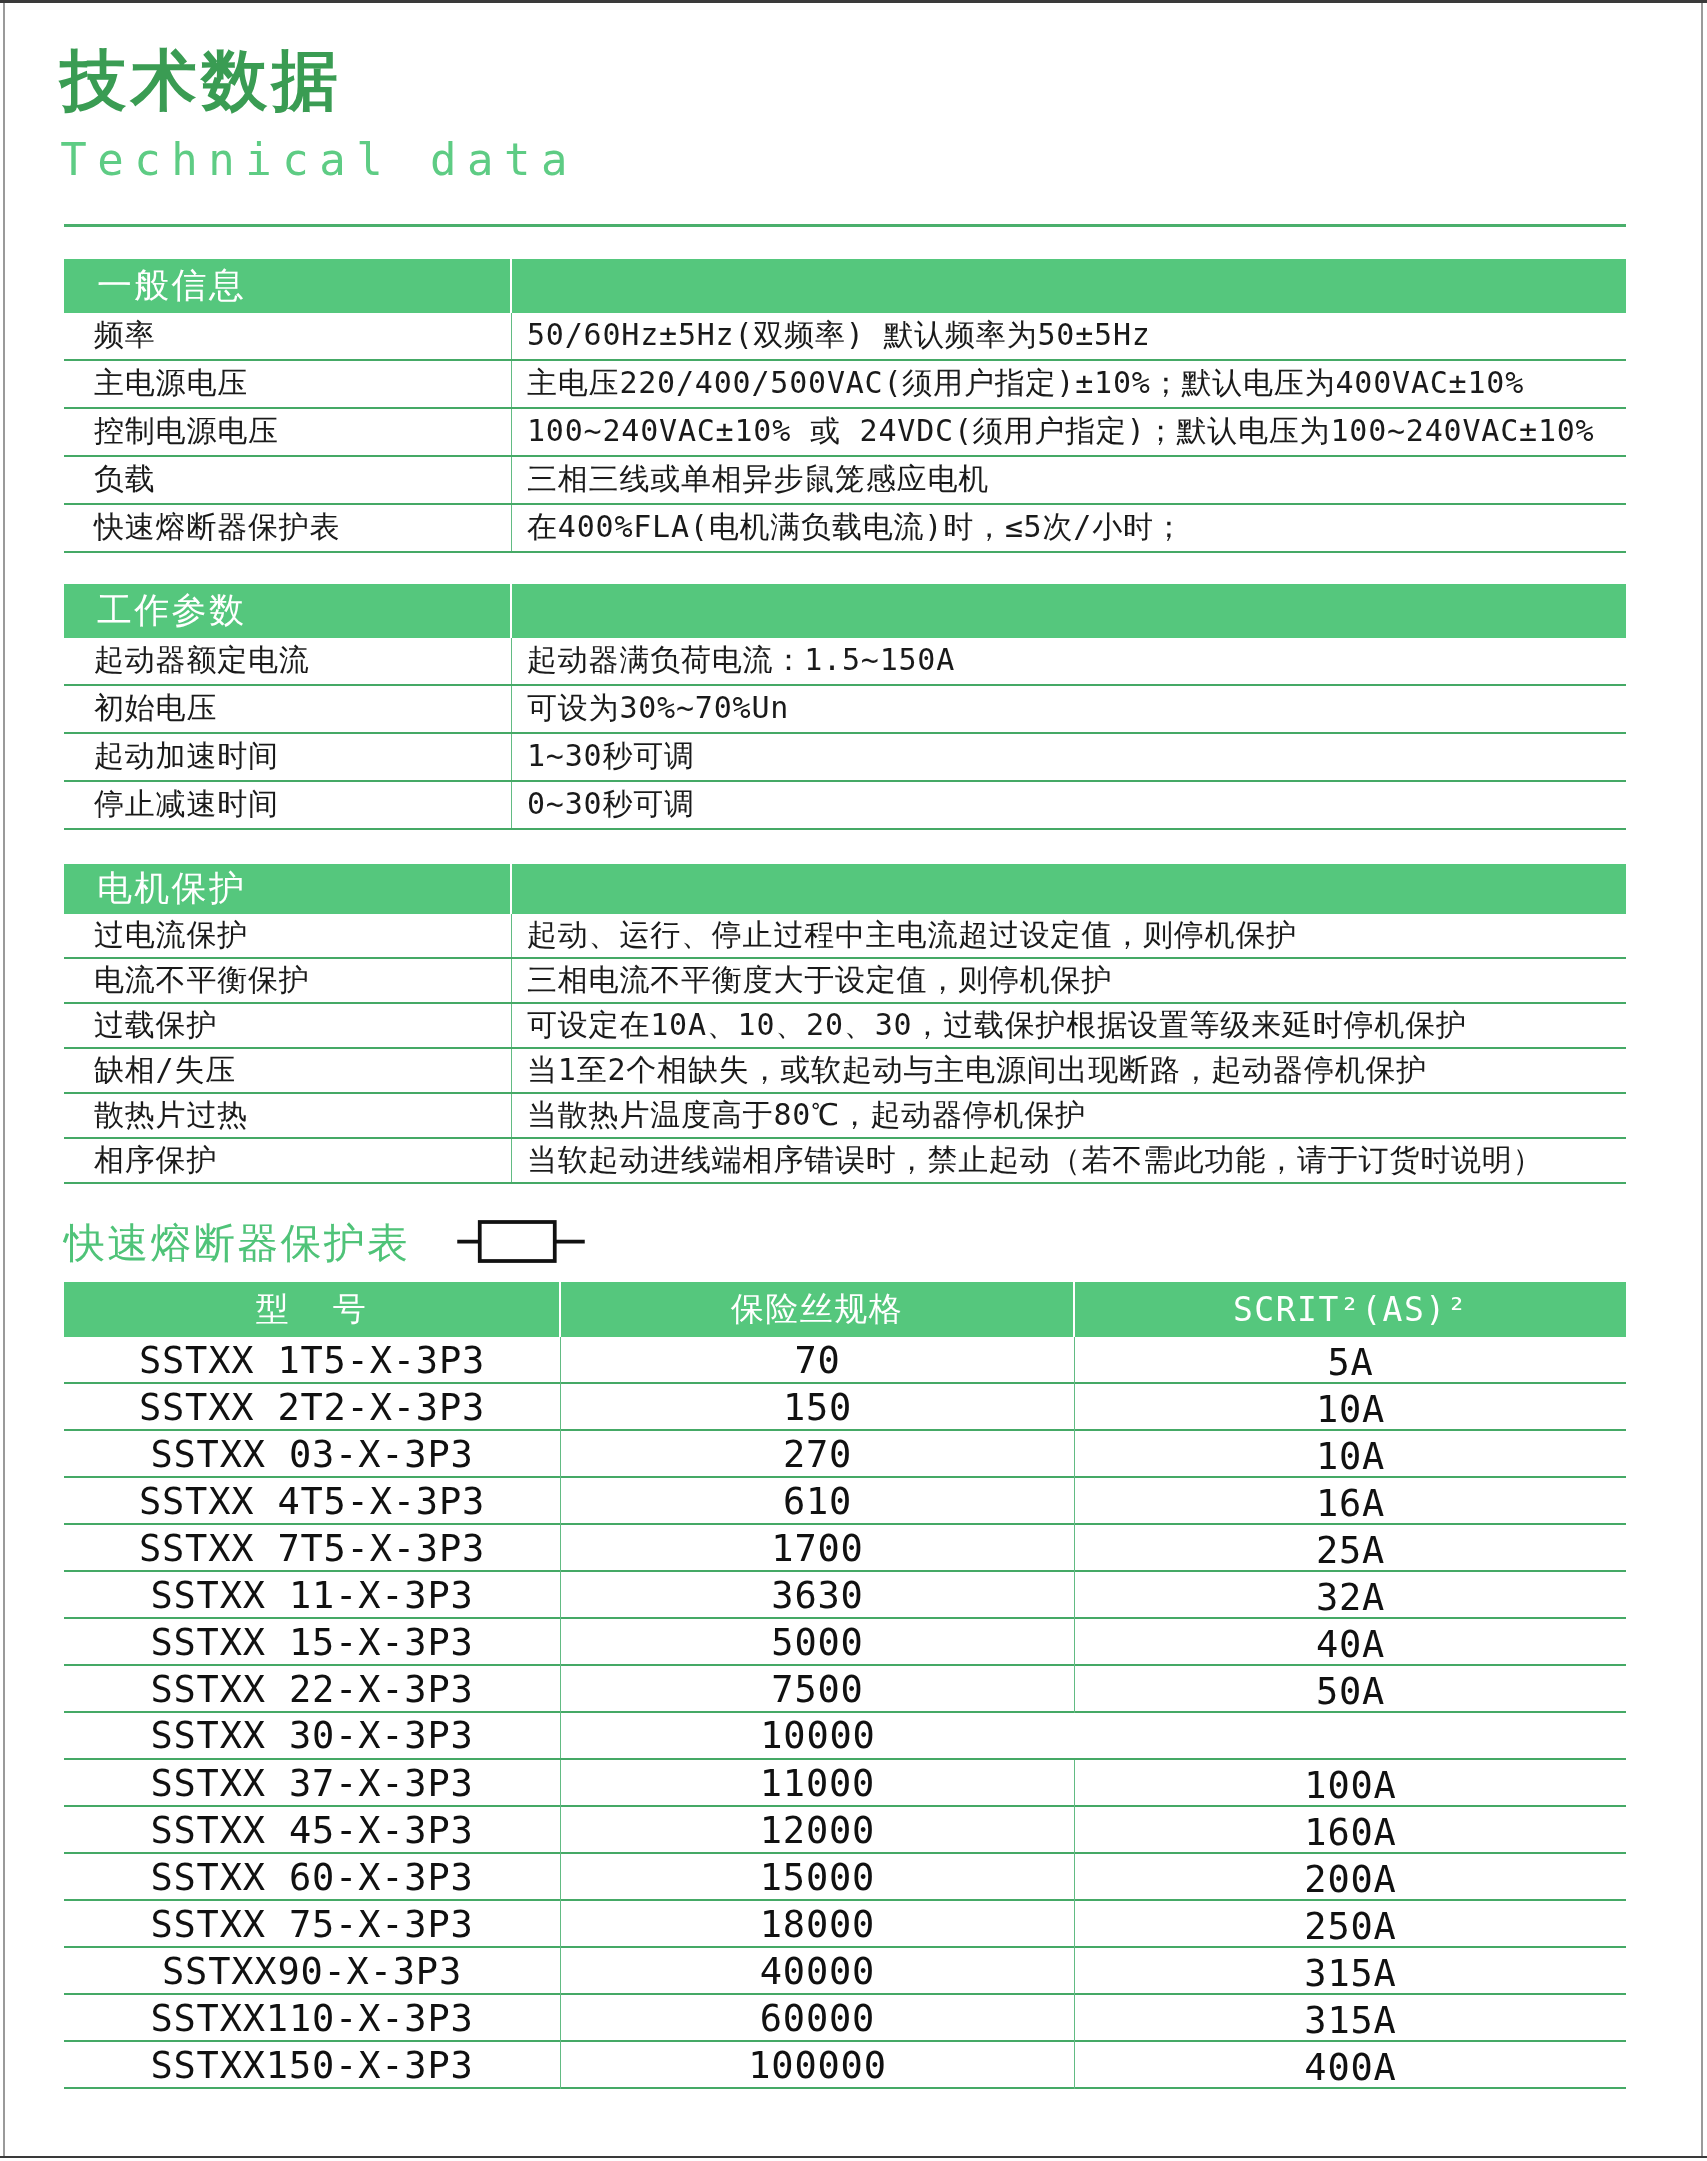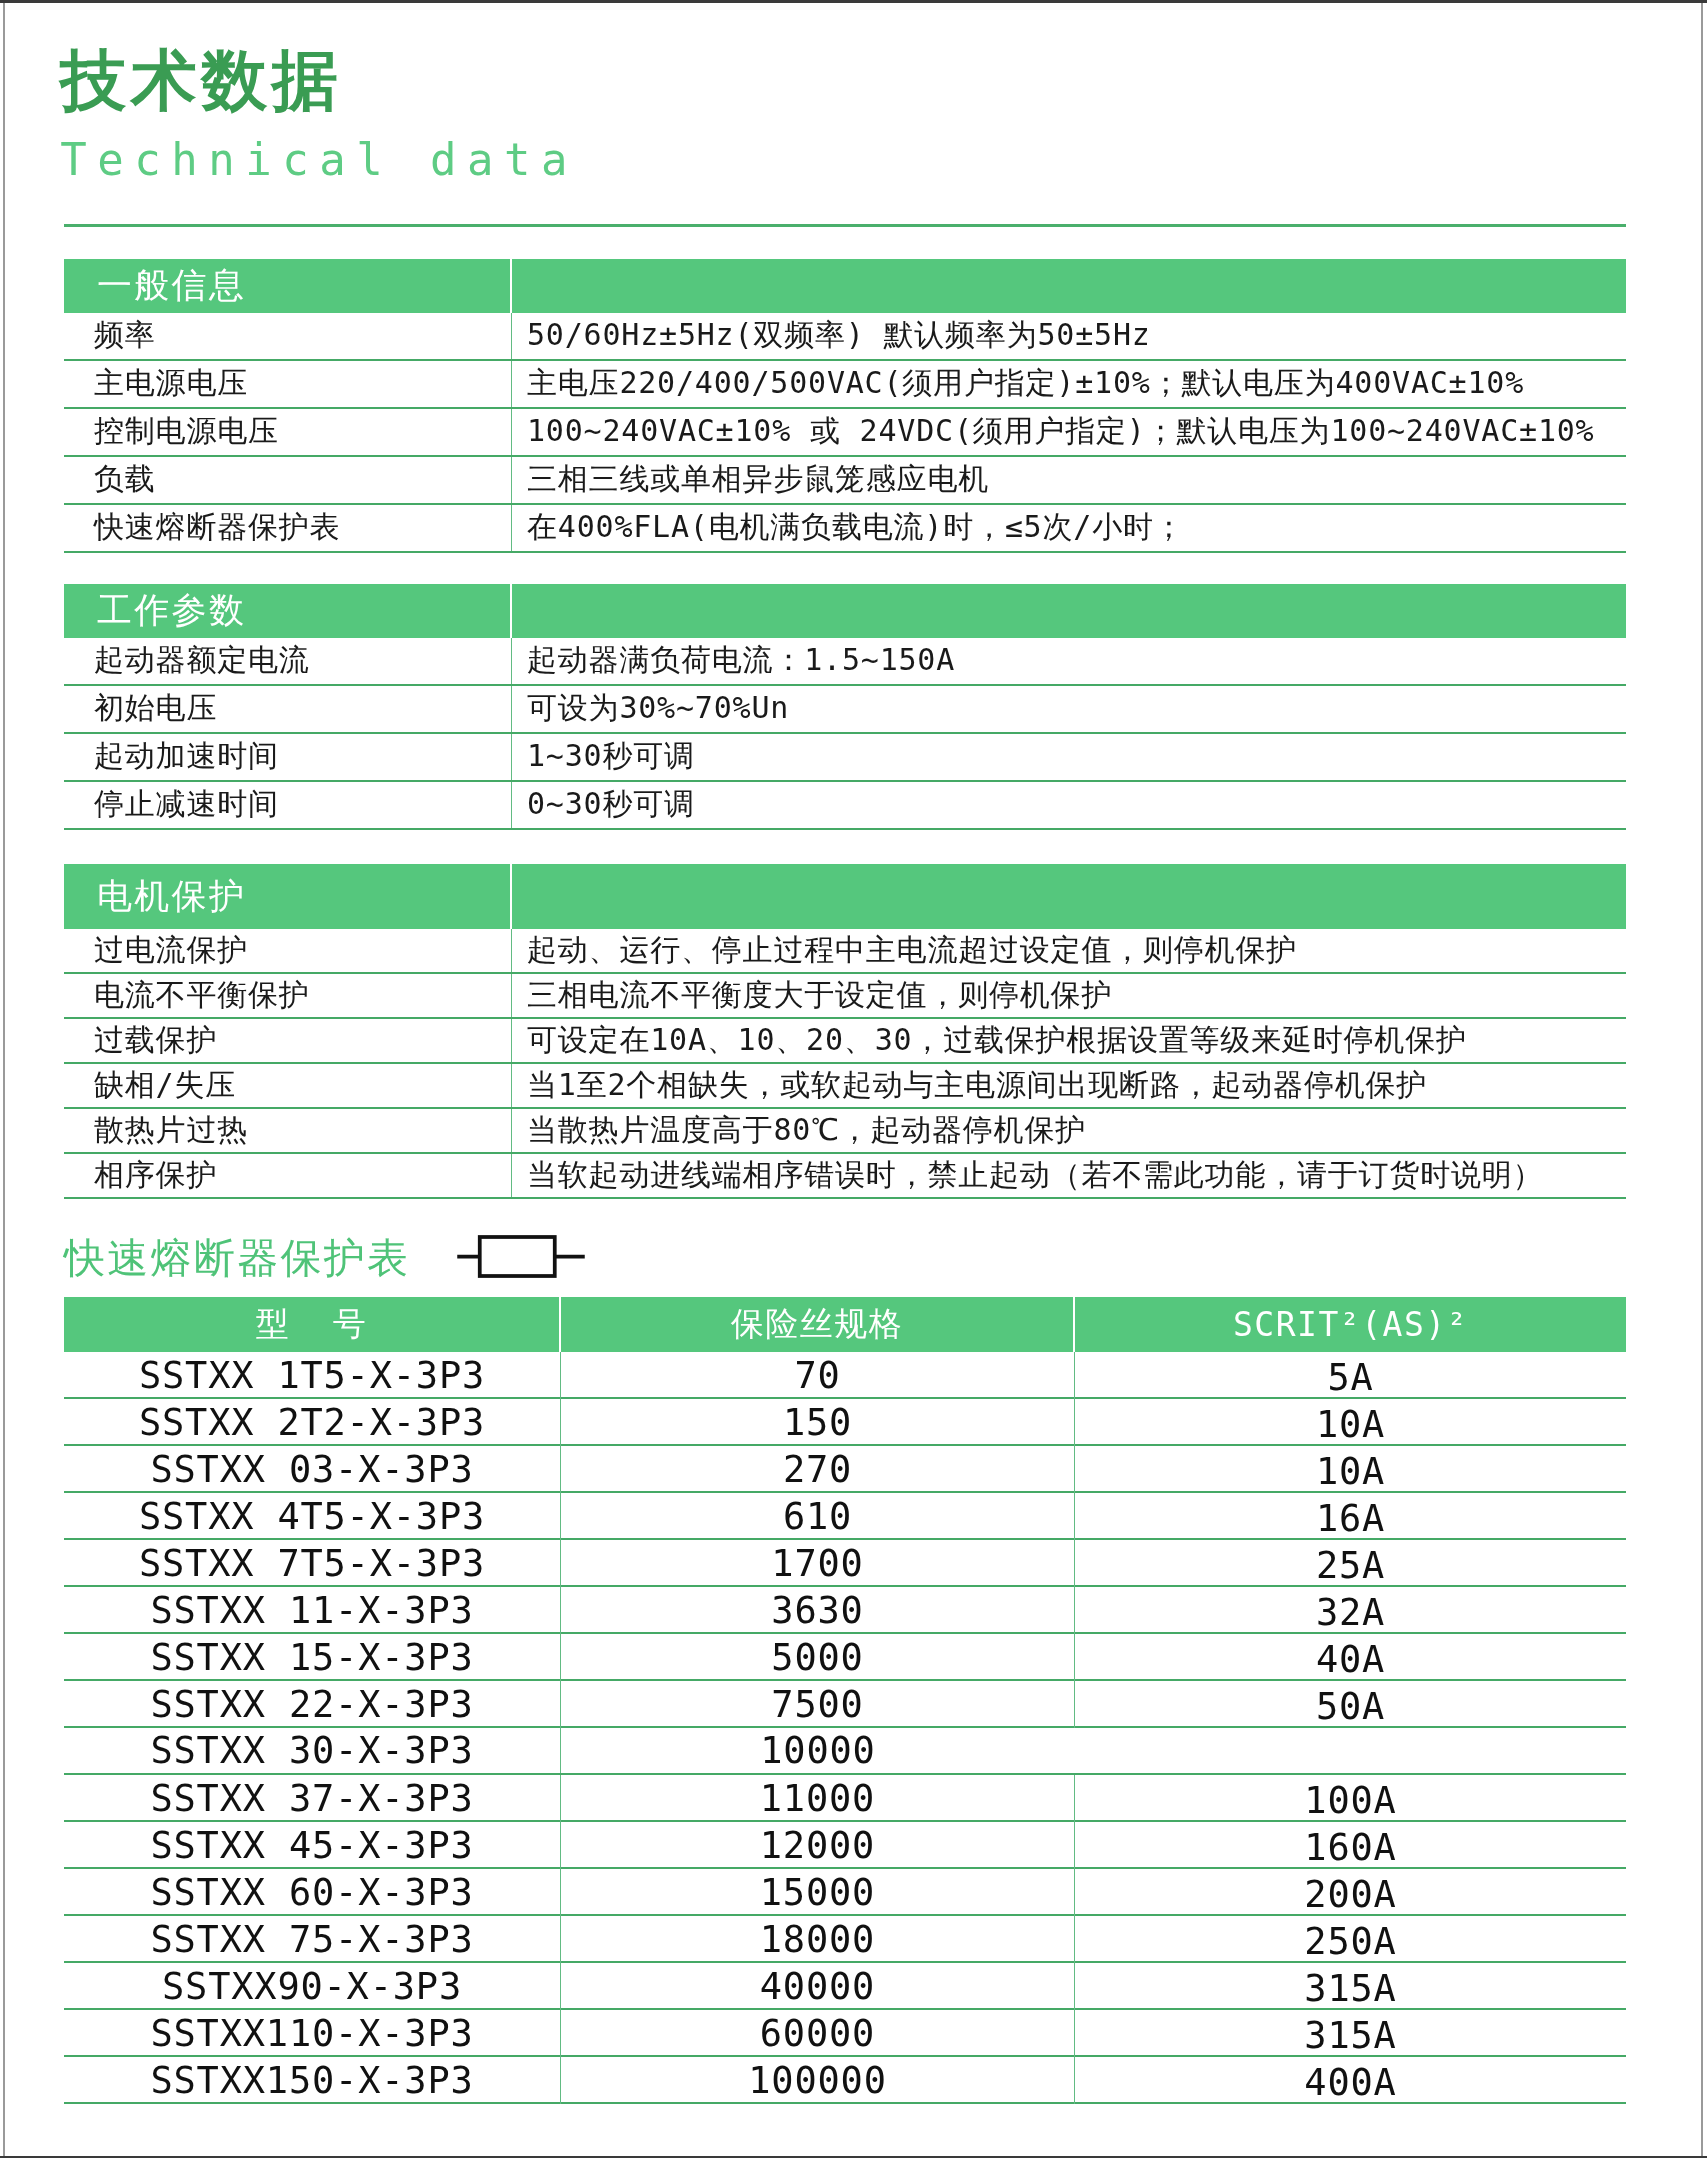--- a/index.html
+++ b/index.html
@@ -44,21 +44,21 @@
   .spec-table{width:1562px;}
   .spec-table.t1{margin-top:32px;}
   .spec-table.t2{margin-top:31px;}
   .spec-table.t3{margin-top:34px;}
 
   .spec-header{
     display:grid;grid-template-columns:448px 1114px;
     background:var(--c-bar);
     height:54px;
   }
-  .spec-table.t3 .spec-header{height:65px;font-family:Liberation Mono, monospace;}
+  .spec-table.t3 .spec-header{height:50px;font-family:Liberation Mono, monospace;}
   .spec-header .hcell{
     display:flex;align-items:center;
     color:#ffffff;font-size:35px;font-weight:500;
     padding-left:33px;letter-spacing:2.3px;
   }
   .spec-header .hcell.first{border-right:2.3px solid #ffffff;}
 
   .spec-row{
     display:grid;grid-template-columns:448px 1114px;
     height:48px;box-sizing:border-box;

